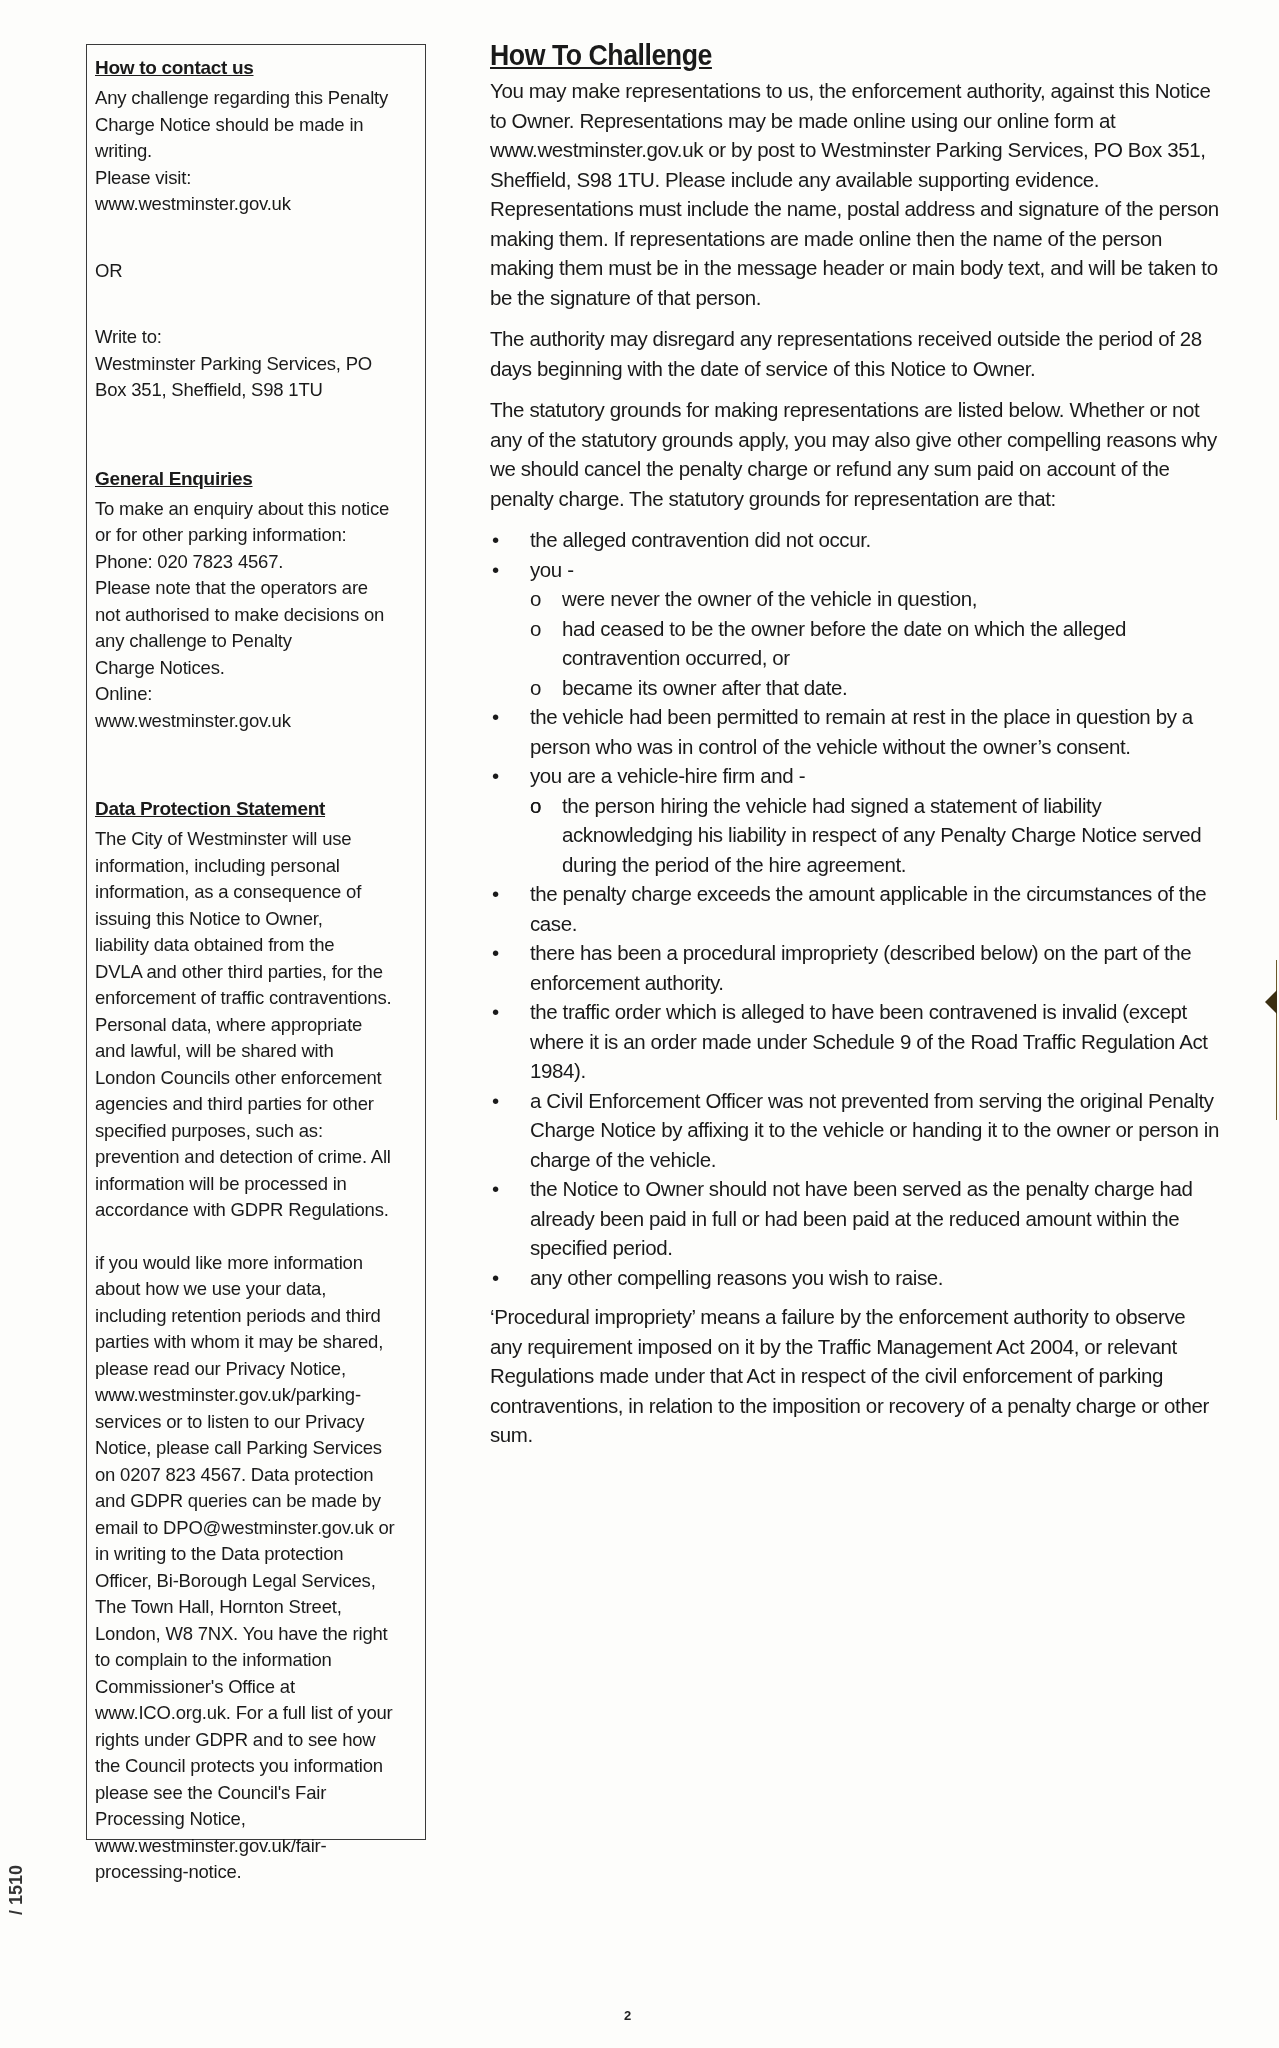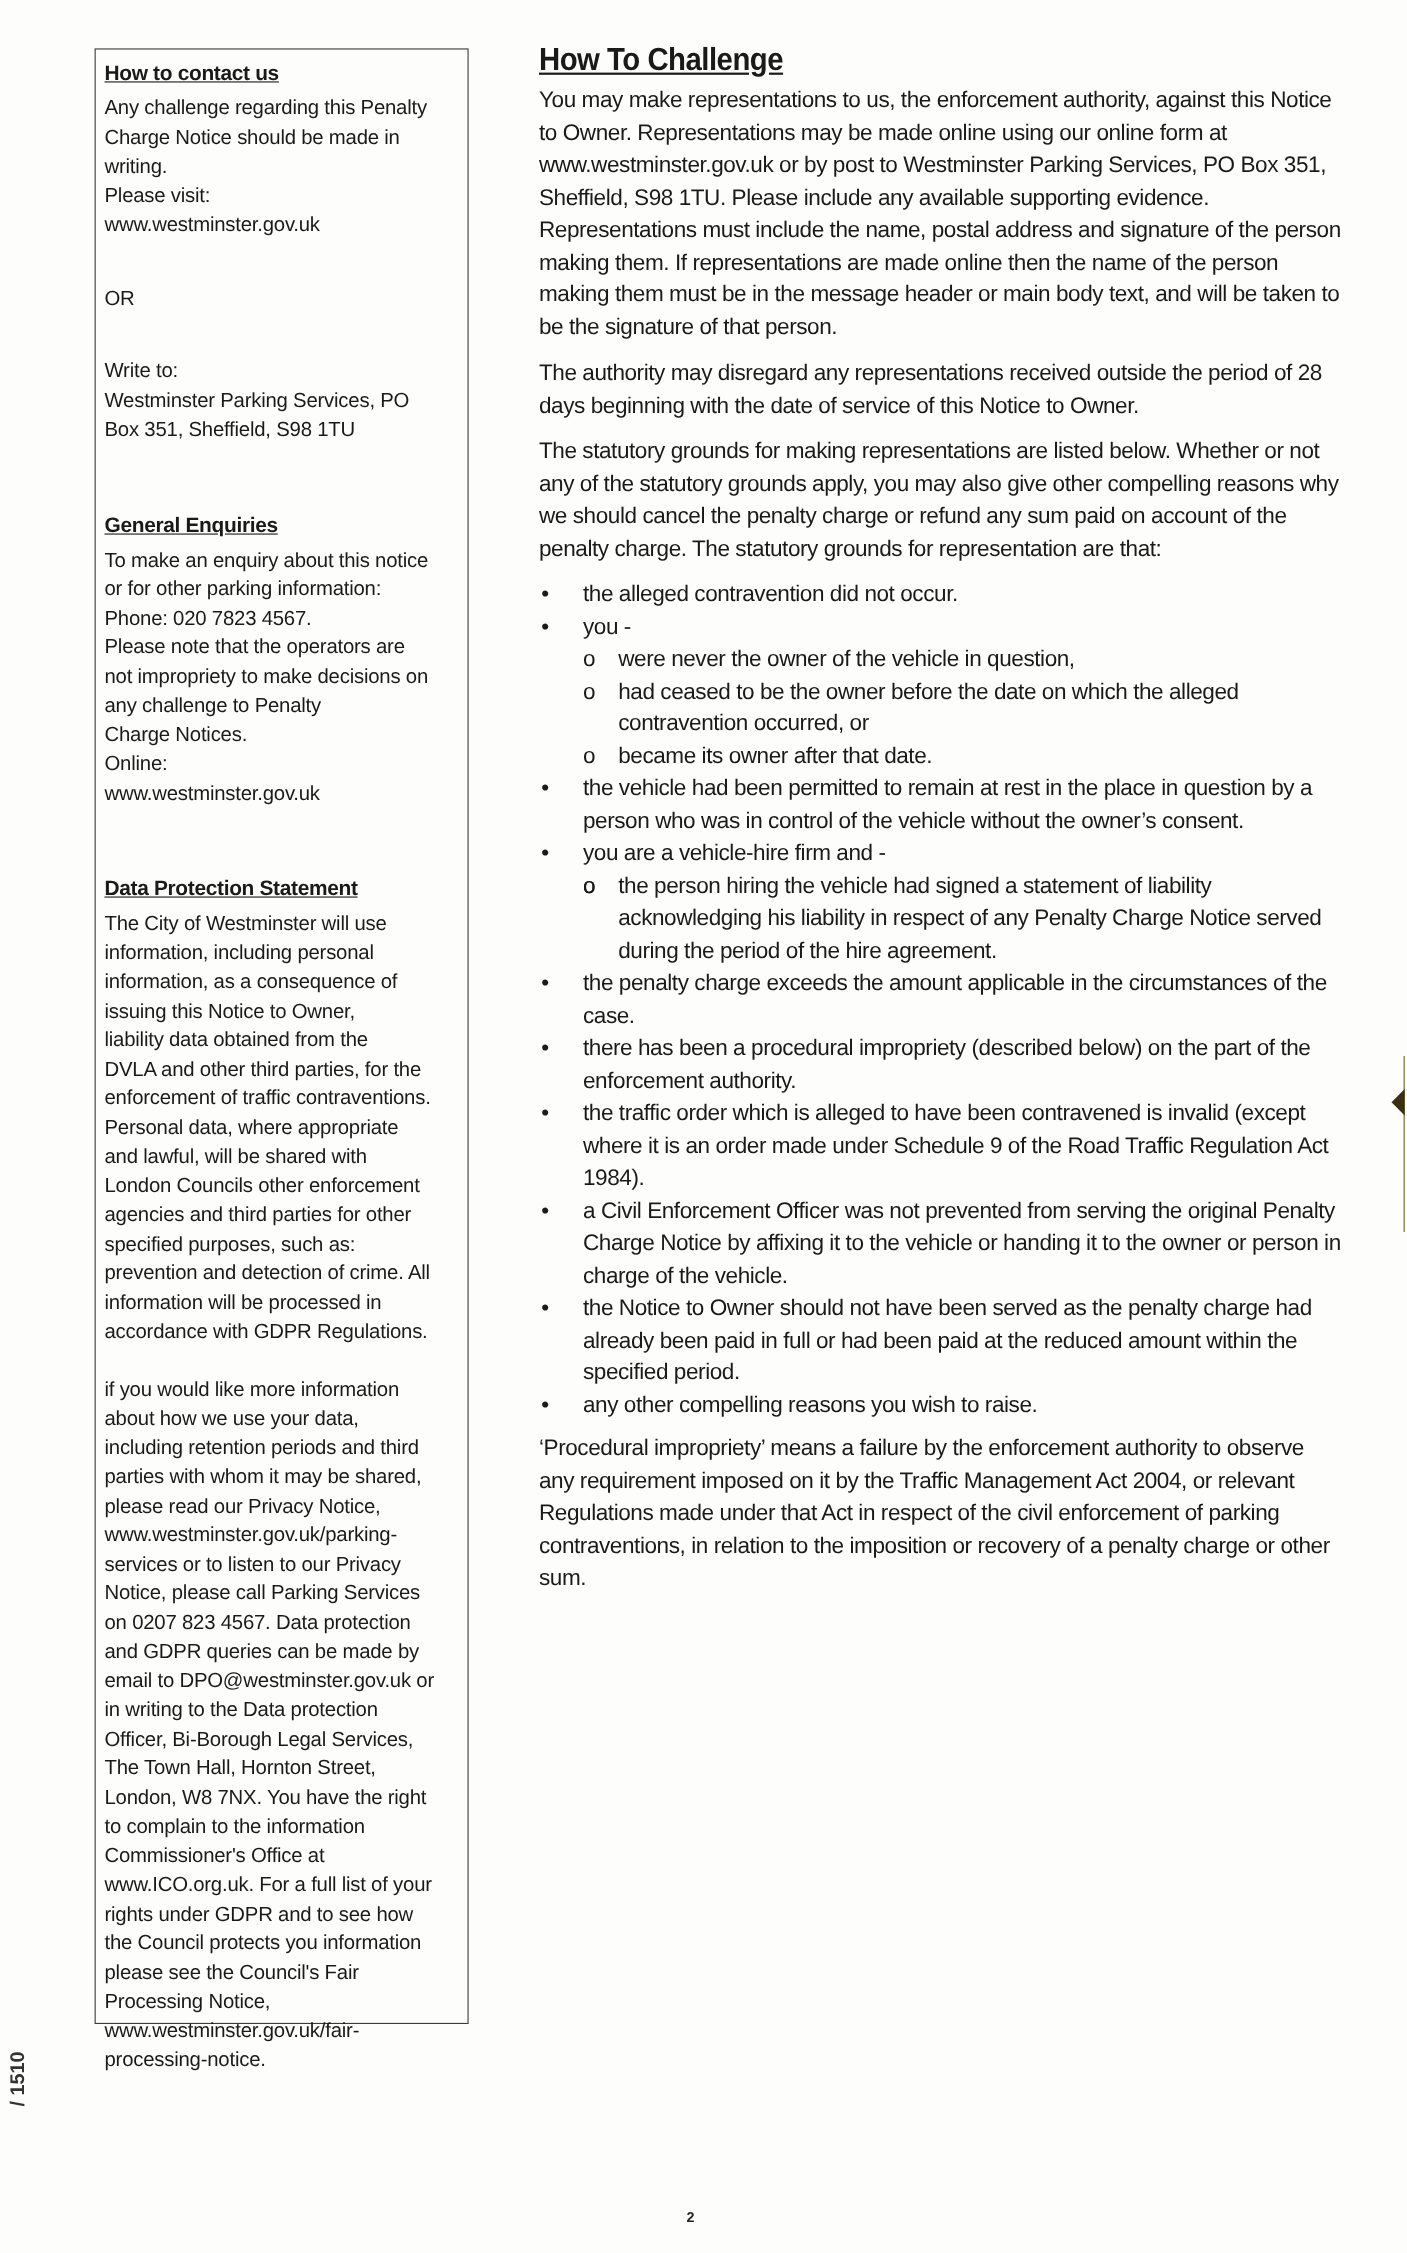--- a/index.html
+++ b/index.html
@@ -83,21 +83,21 @@
   <p>Westminster Parking Services, PO</p>
   <p>Box 351, Sheffield, S98 1TU</p>
   <div class="gap-l"></div>
 
   <div class="sec-title">General Enquiries</div>
   <div id="enquiries-lines">
       <p>To make an enquiry about this notice</p>
       <p>or for other parking information:</p>
       <p>Phone: 020 7823 4567.</p>
       <p>Please note that the operators are</p>
-      <p>not impropriety to make decisions on</p>
+      <p>not authorised to make decisions on</p>
       <p>any challenge to Penalty</p>
       <p>Charge Notices.</p>
       <p>Online:</p>
       <p>www.westminster.gov.uk</p>
     </div>
   <div class="gap-l"></div>
 
   <div class="sec-title">Data Protection Statement</div>
   <div id="dp-para1">
       <p>The City of Westminster will use</p>

